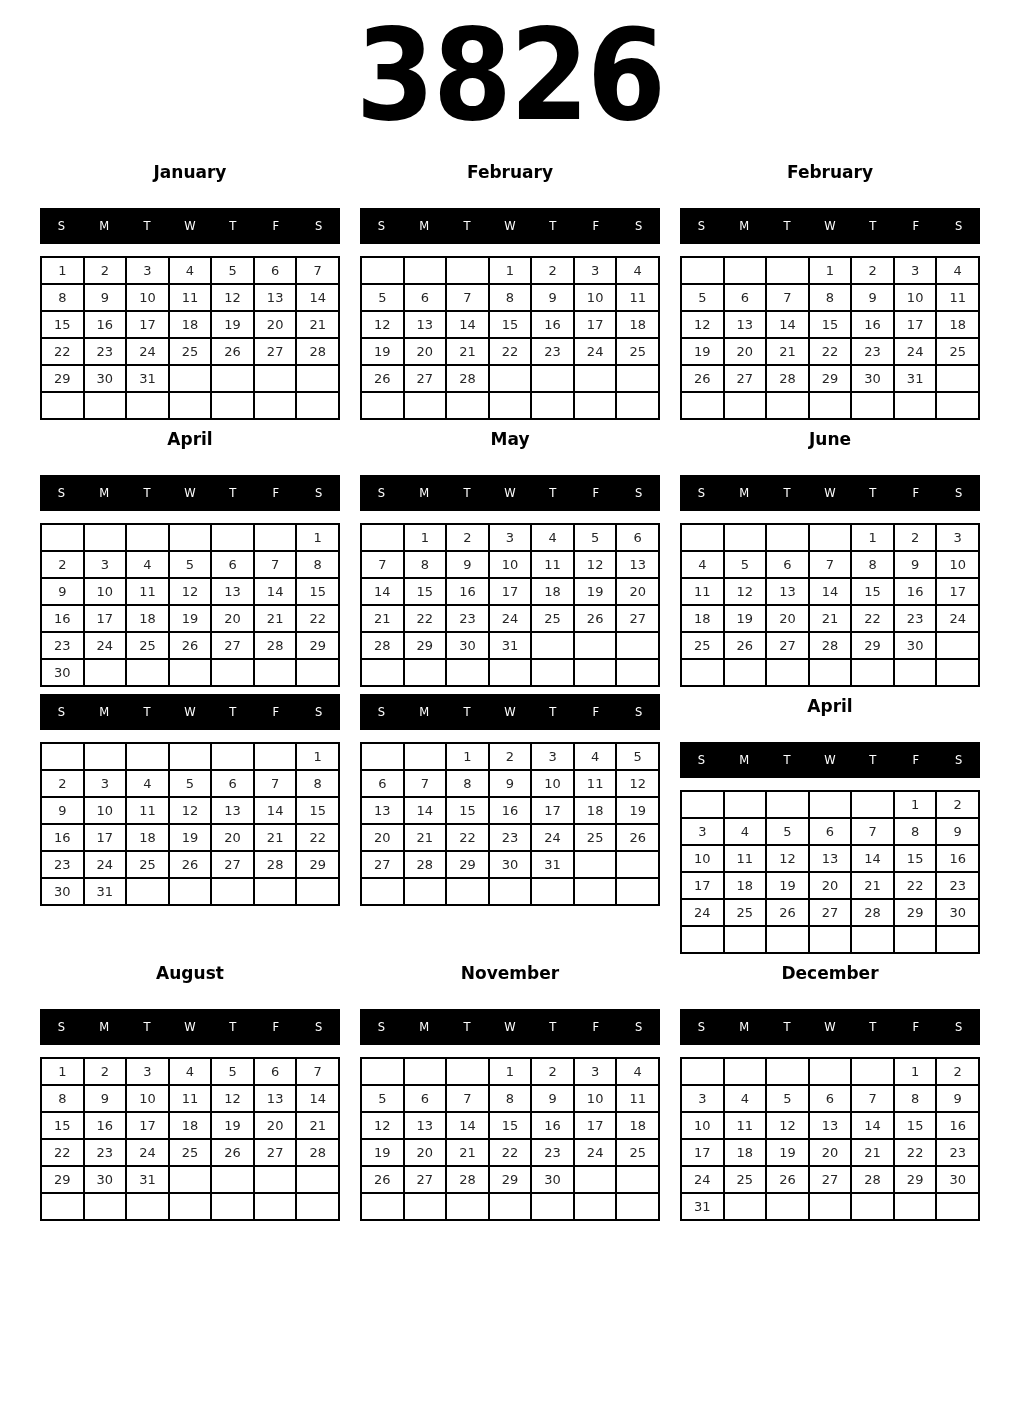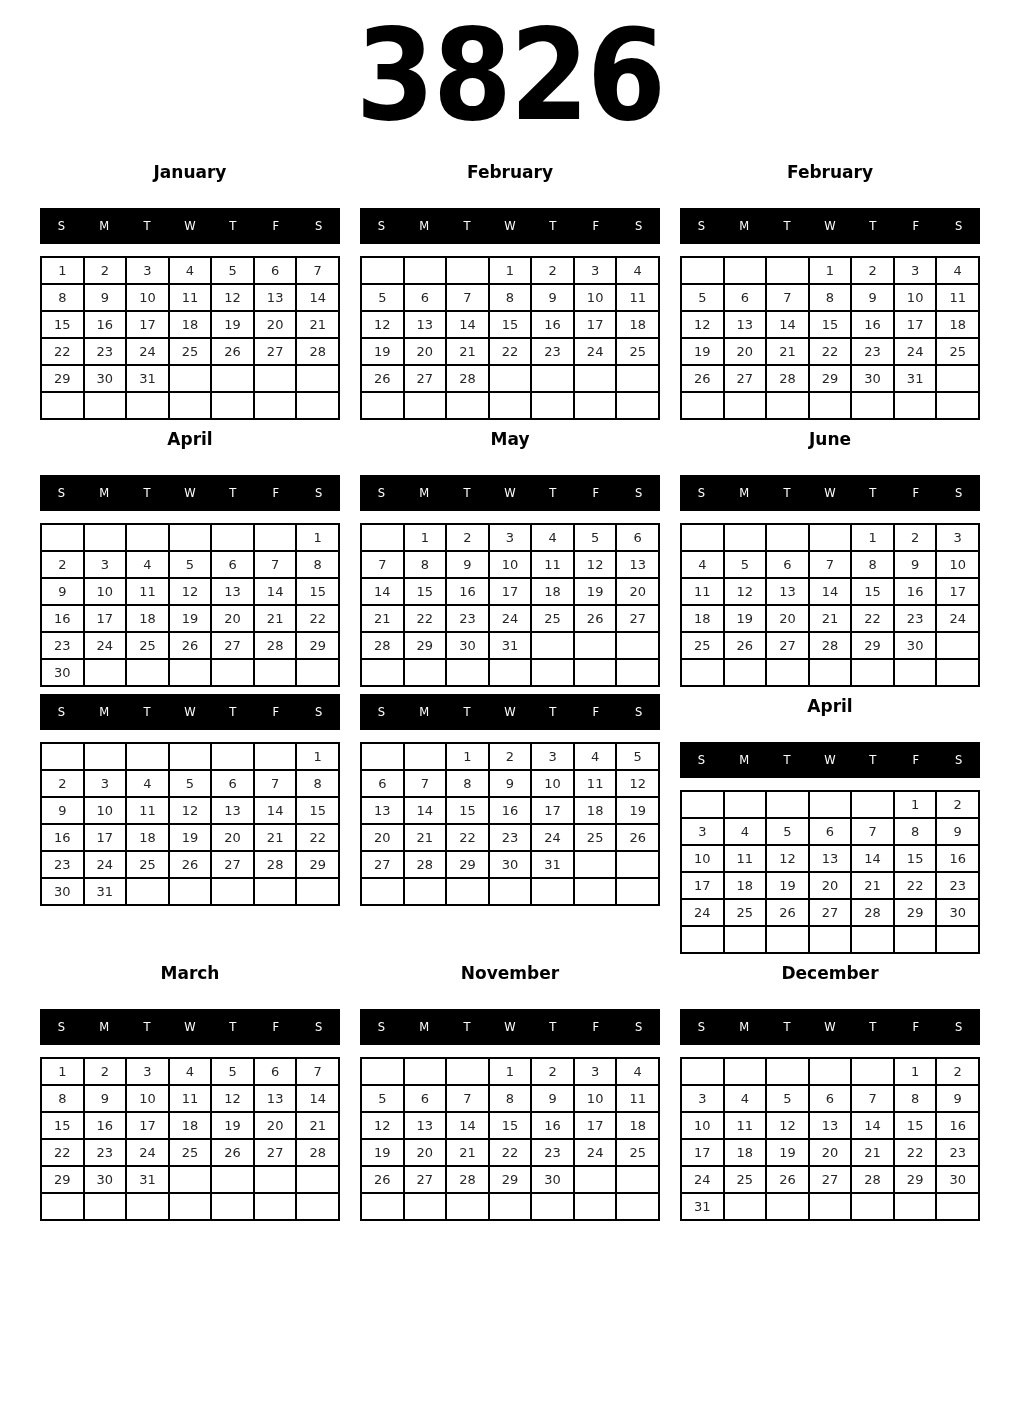--- a/index.html
+++ b/index.html
@@ -584,21 +584,21 @@
           <div class="day-cell"></div>
           <div class="day-cell"></div>
           <div class="day-cell"></div>
           <div class="day-cell"></div>
           <div class="day-cell"></div>
           <div class="day-cell"></div>
         </div>
   </section>
 
   <section class="month">
-    <h2 class="month-name">March</h2>
+    <h2 class="month-name">August</h2>
     <div class="weekday-bar">
           <span class="weekday">S</span>
           <span class="weekday">M</span>
           <span class="weekday">T</span>
           <span class="weekday">W</span>
           <span class="weekday">T</span>
           <span class="weekday">F</span>
           <span class="weekday">S</span>
         </div>
     <div class="days-grid">

